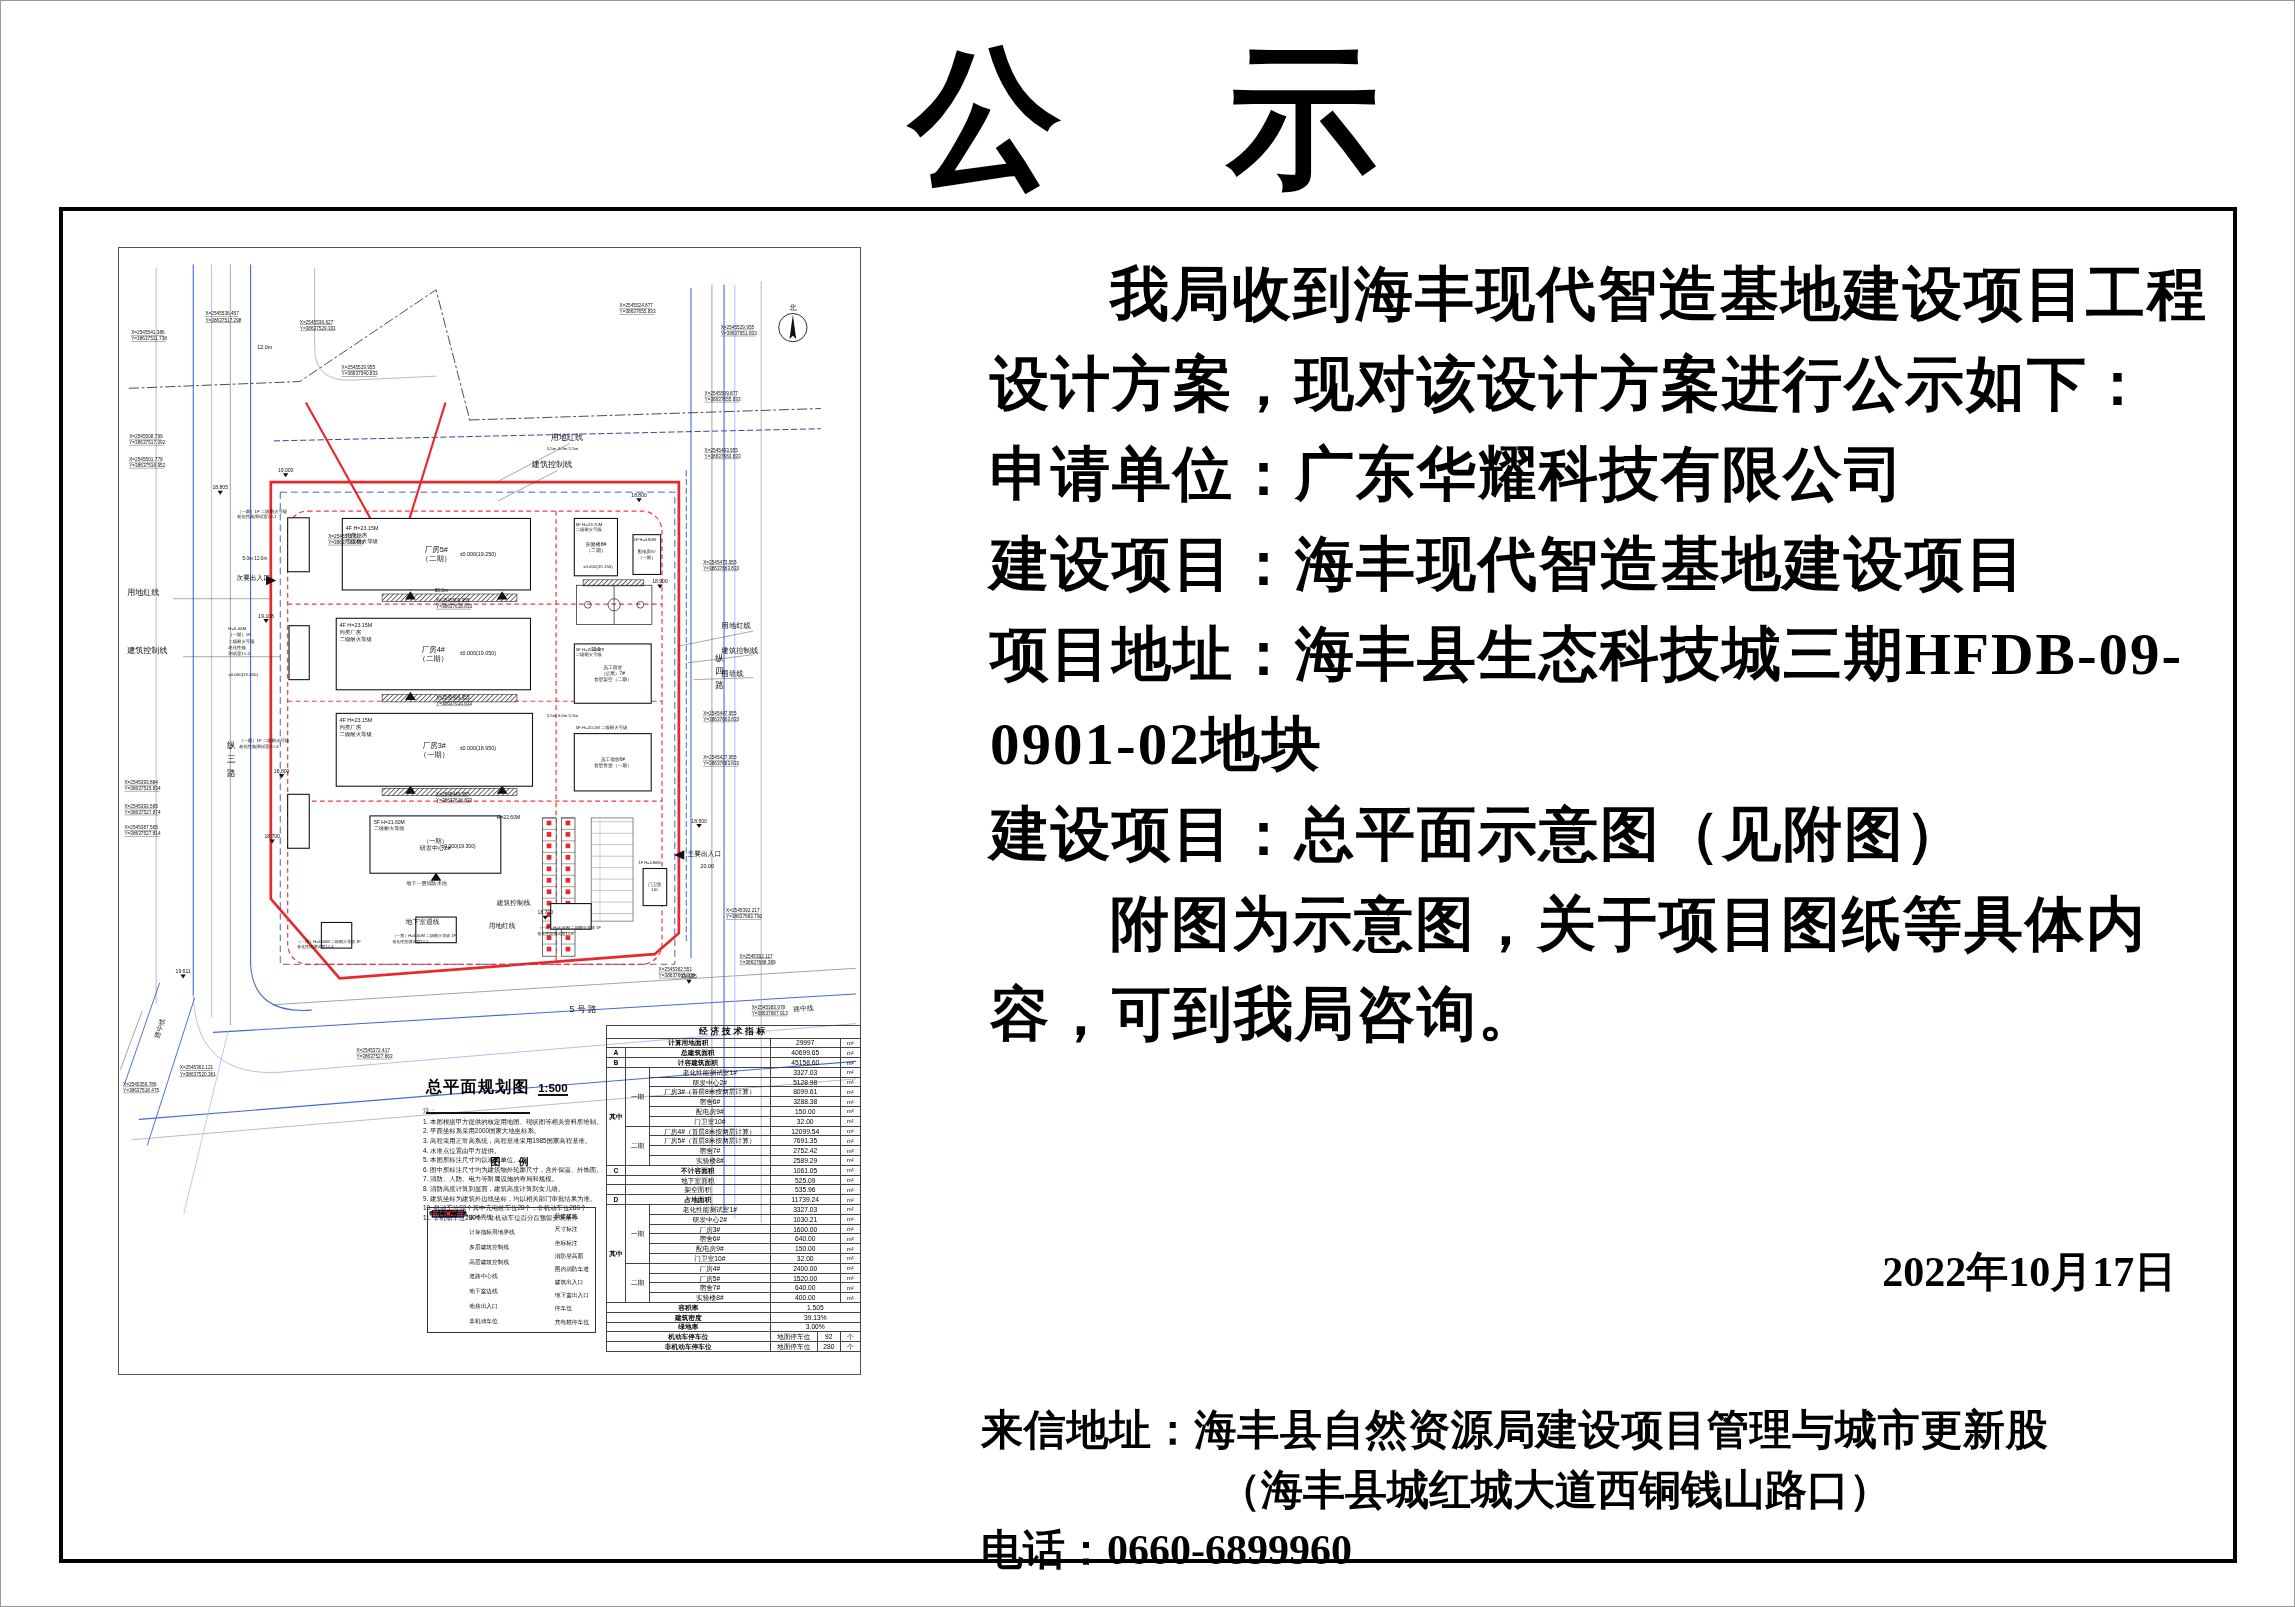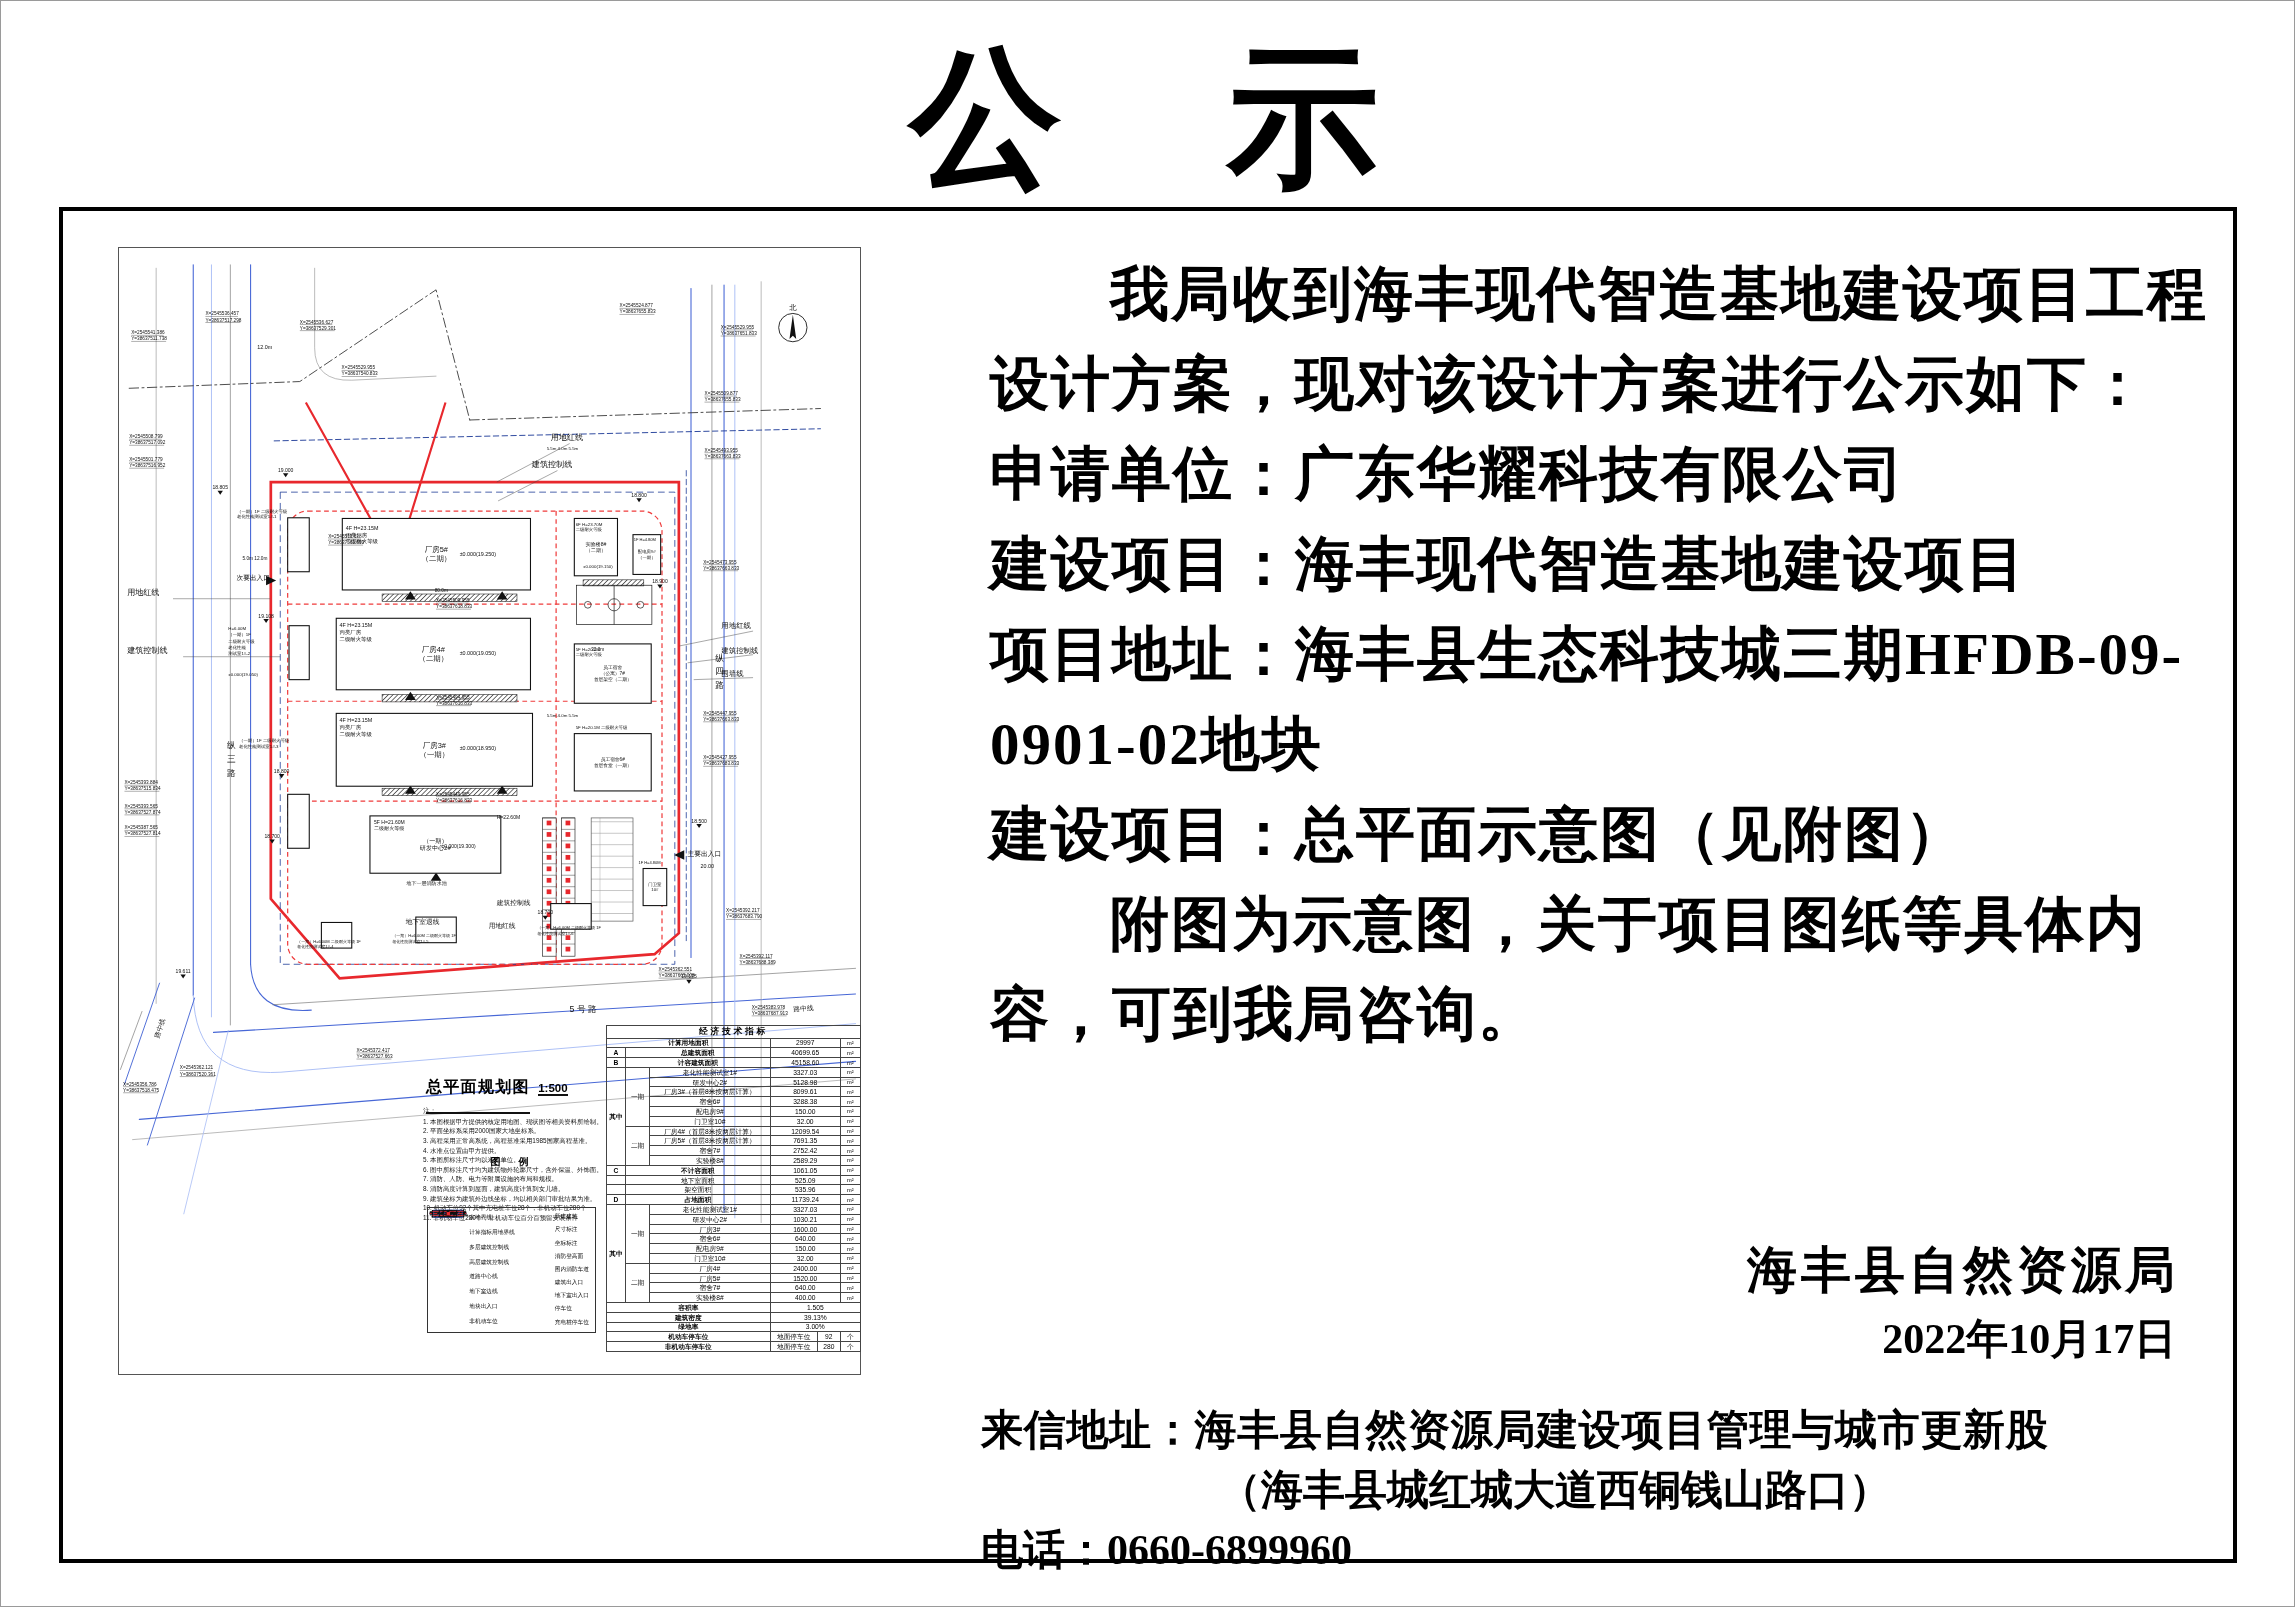--- a/index.html
+++ b/index.html
@@ -931,21 +931,20 @@
       <div class="line">申请单位：广东华耀科技有限公司</div>
       <div class="line">建设项目：海丰现代智造基地建设项目</div>
       <div class="line">项目地址：海丰县生态科技城三期HFDB-09-</div>
       <div class="line">0901-02地块</div>
       <div class="line">建设项目：总平面示意图（见附图）</div>
       <div class="line ind">附图为示意图，关于项目图纸等具体内</div>
       <div class="line">容，可到我局咨询。</div>
     </div>
 
   <div class="signature">
-    <div class="sig-agency">海丰县自然资源局</div>
     <div class="sig-date">2022年10月17日</div>
   </div>
 
   <div class="contact">
     <div class="c1">来信地址：海丰县自然资源局建设项目管理与城市更新股</div>
     <div class="c2">（海丰县城红城大道西铜钱山路口）</div>
     <div class="c3">电话：0660-6899960</div>
   </div>
 
 </div>

